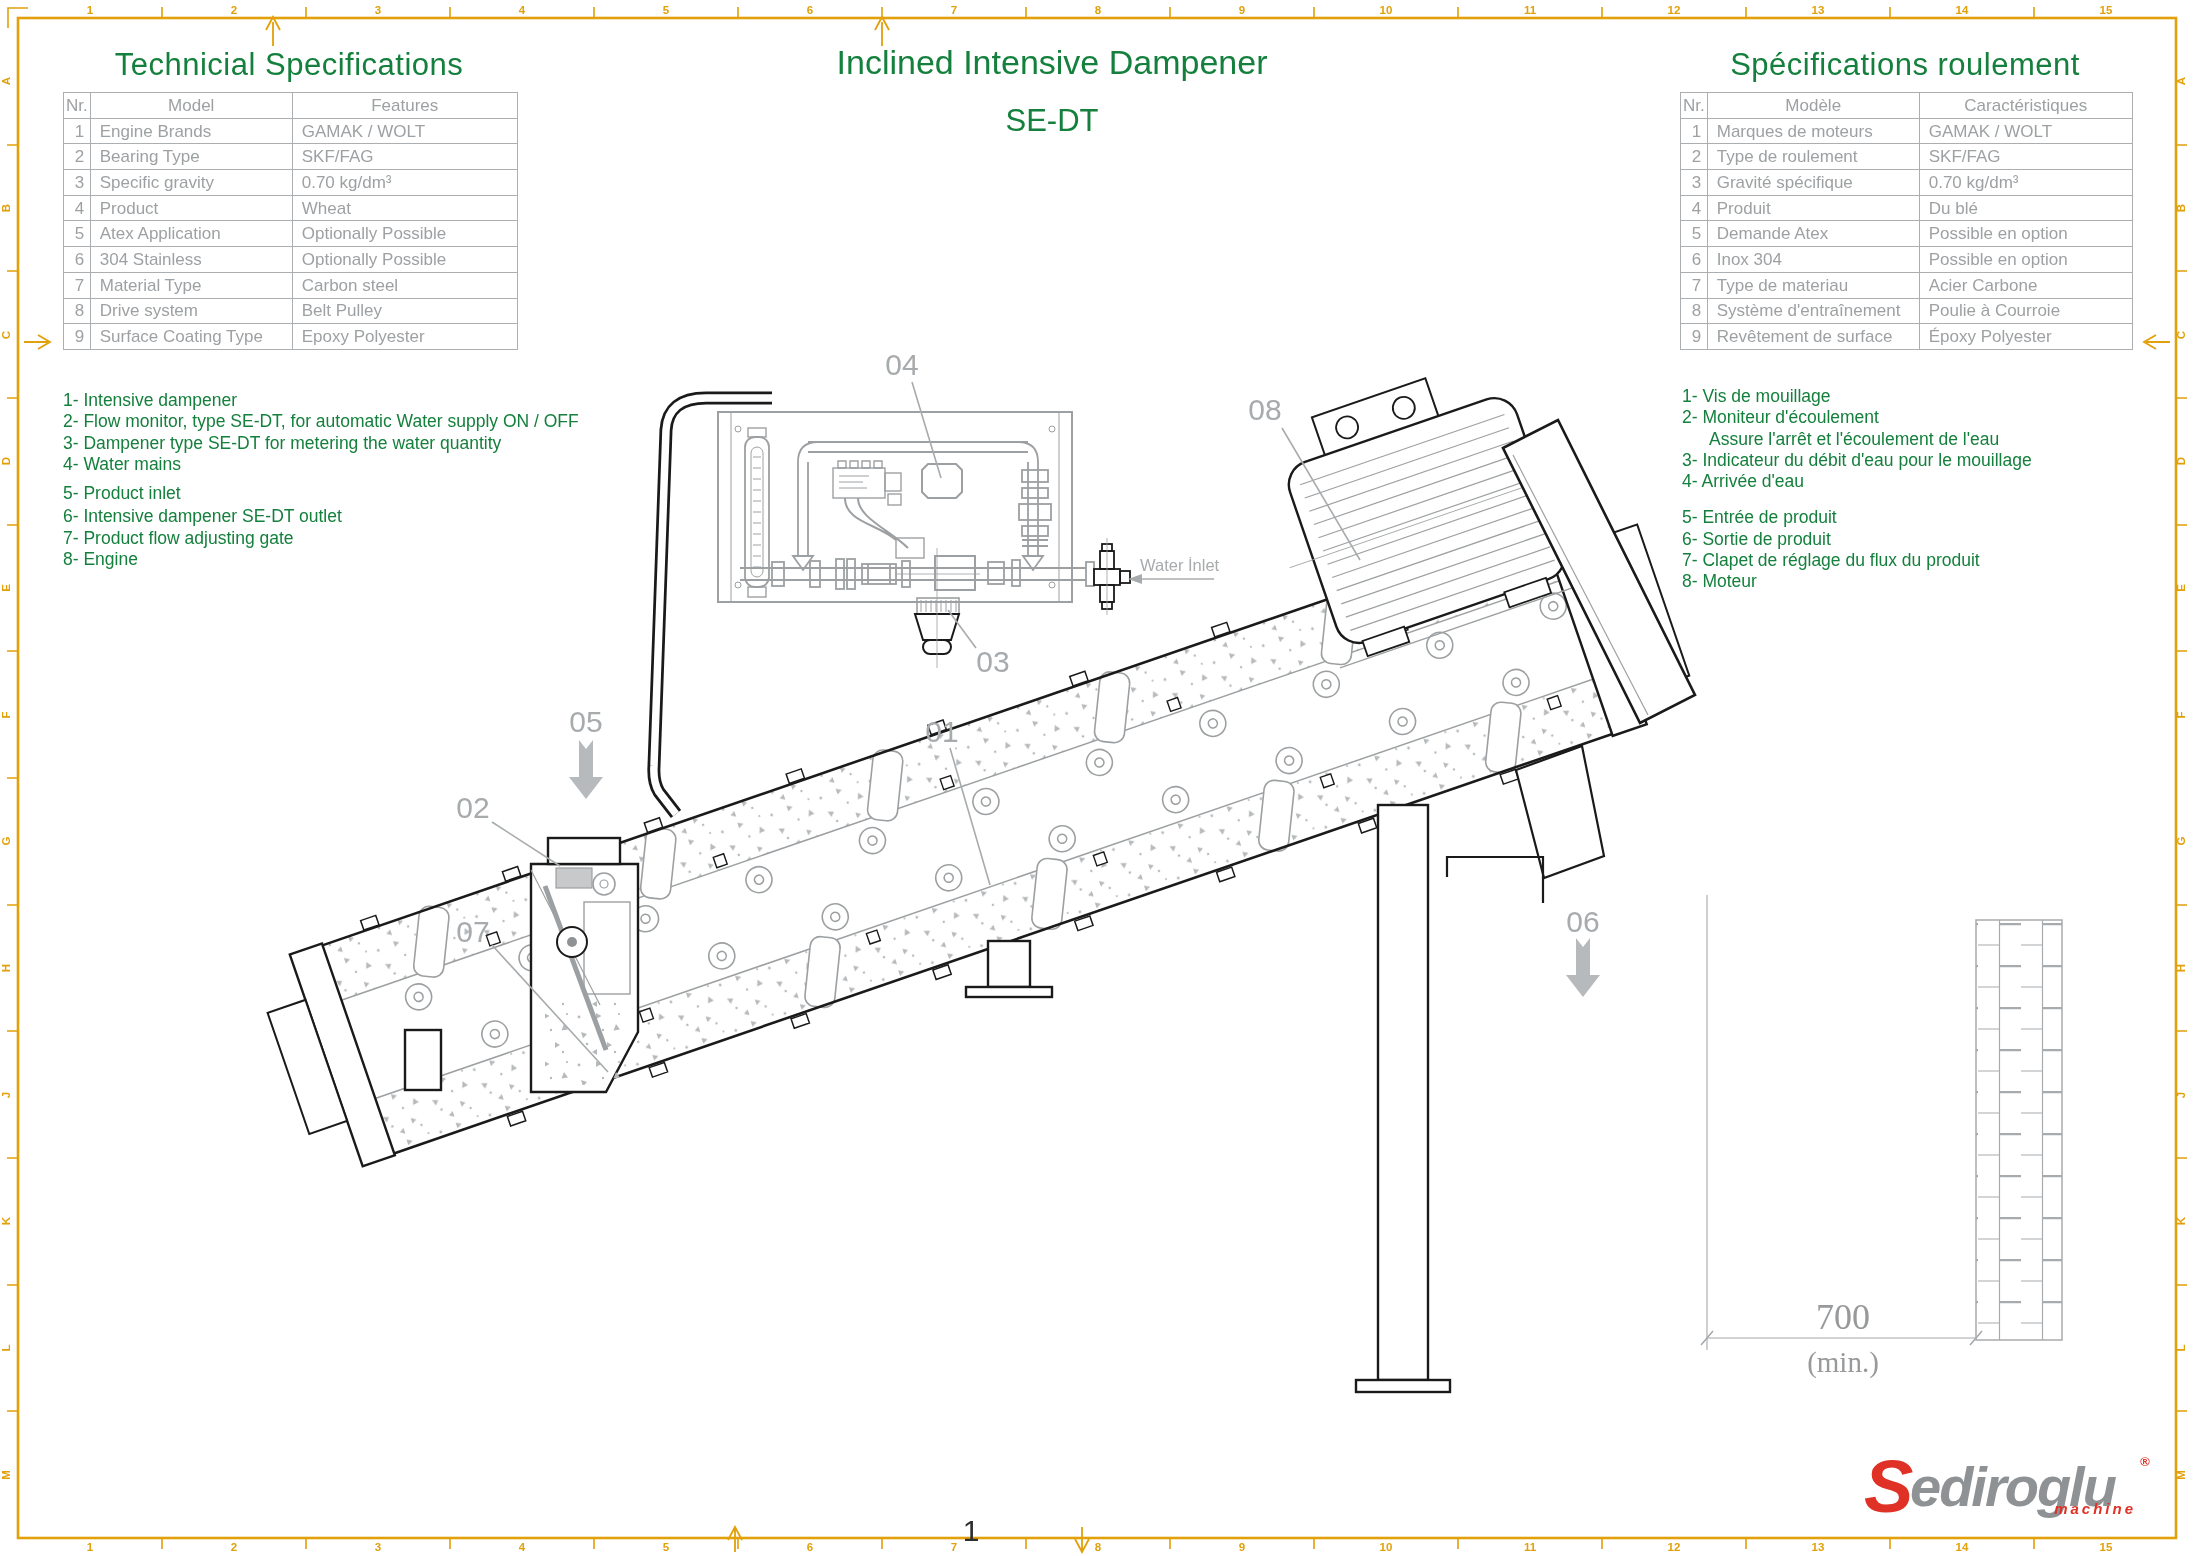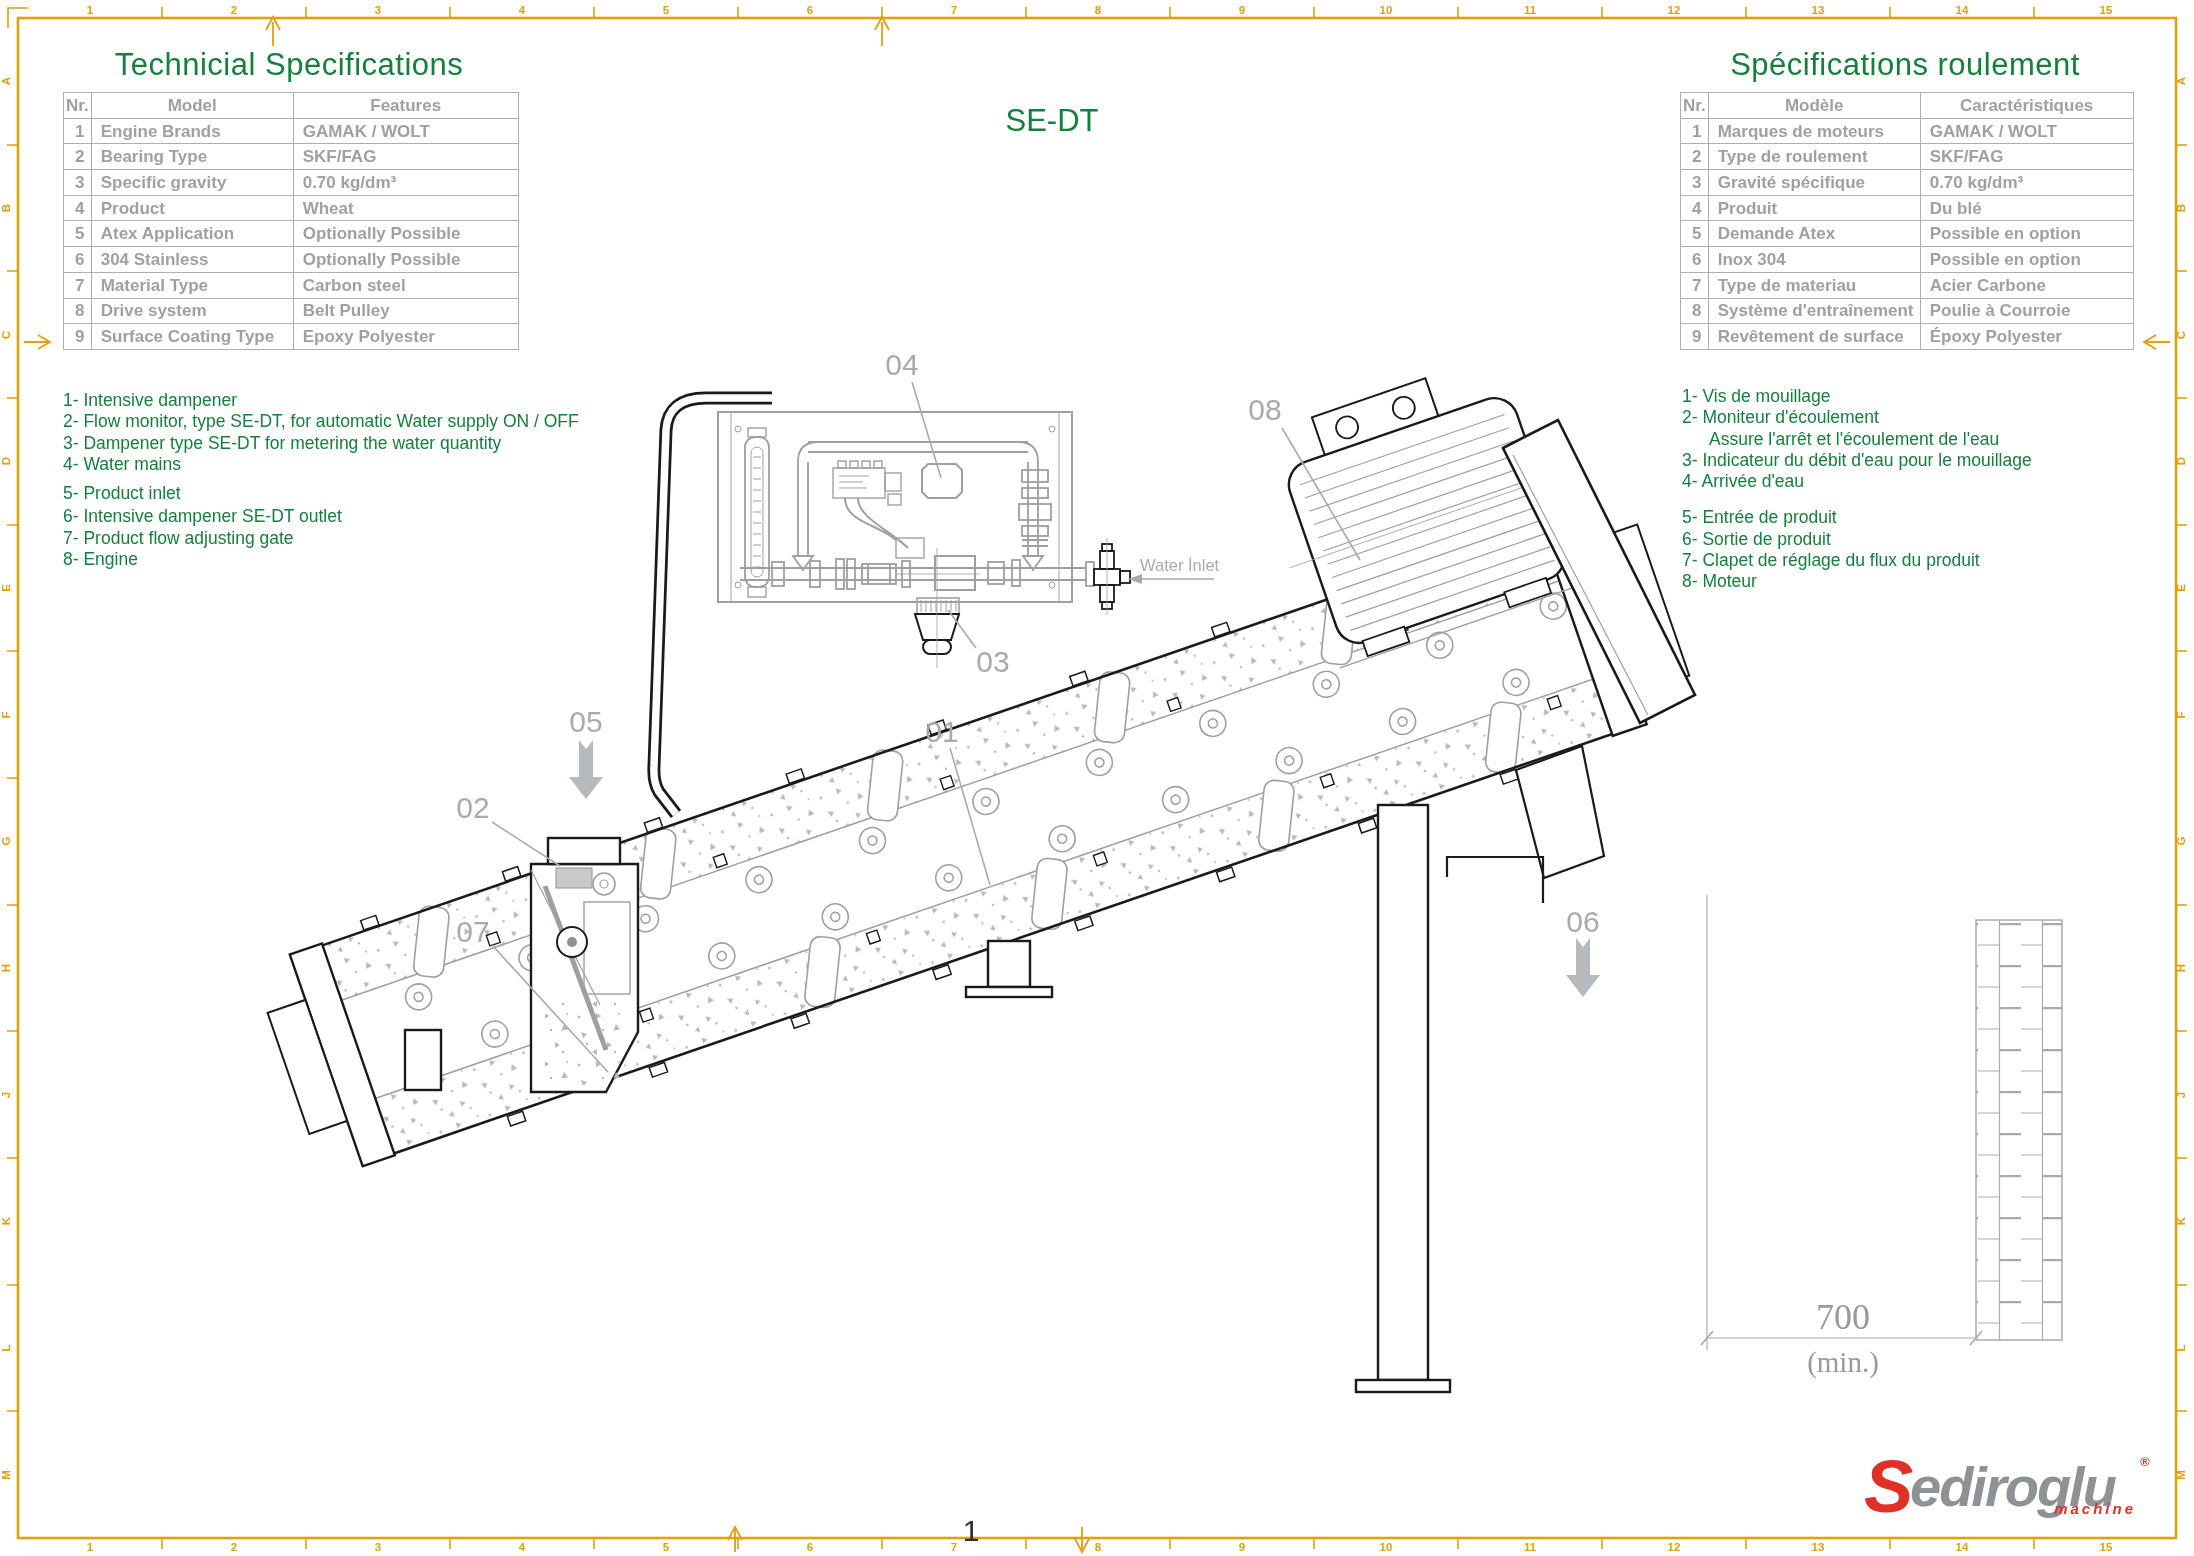--- a/index.html
+++ b/index.html
@@ -3,21 +3,21 @@
 <meta charset="utf-8">
 <style>
   html,body{margin:0;padding:0;background:#e8e8e8}
   .page{position:relative;width:2194px;height:1556px;background:#fff;font-family:"Liberation Sans",sans-serif;overflow:hidden}
   svg.sheet{position:absolute;left:0;top:0}
   .abs{position:absolute;color:#15803d;white-space:nowrap}
   .tbl-title{font-size:31px;transform:translateX(-50%);letter-spacing:.5px}
   .main-title{font-size:34px;transform:translateX(-50%)}
   .sub-title{font-size:31px;transform:translateX(-50%)}
   table.spec{border-collapse:collapse;table-layout:fixed;color:#9EA1A3;font-size:17px}
-  table.spec th,table.spec td{border:1.5px solid #ACAFB1;height:24.7px;line-height:1;padding:0 4px 0 9px;font-weight:bold;white-space:nowrap;overflow:hidden;vertical-align:middle}
+  table.spec th,table.spec td{border:1.5px solid #ACAFB1;height:24.7px;line-height:1;padding:0 4px 0 9px;font-weight:normal;white-space:nowrap;overflow:hidden;vertical-align:middle}
   table.spec th{text-align:center;padding:0 2px}
   td.nr{text-align:center;padding:0}
   .notes{font-size:17.5px;line-height:21.3px}
   .notes .indent{margin-left:27px}
 </style>
 </head>
 <body>
 
 <div class="page">
 
@@ -345,20 +345,21 @@
   <g font-style="italic" font-weight="bold">
     <text x="1864" y="1512" font-size="74" fill="#E03127">S</text>
     <text x="1910" y="1506" font-size="56" letter-spacing="-2" fill="#8F9294">ediroglu</text>
     <text x="2136" y="1514" font-size="15" letter-spacing="3" fill="#E03127" text-anchor="end">machine</text>
     <text x="2140" y="1466" font-size="13" fill="#E03127">®</text>
   </g>
 </svg>
 
   <div class="abs tbl-title" style="left:289px;top:47px">Technicial Specifications</div>
   <div class="abs tbl-title" style="left:1905px;top:47px">Spécifications roulement</div>
+  <div class="abs main-title" style="left:1052px;top:43px">Inclined Intensive Dampener</div>
   <div class="abs sub-title" style="left:1052px;top:103px">SE-DT</div>
 
   <table class="spec abs" style="left:63px;top:92px">
     <colgroup>
         <col style="width:25px">
         <col style="width:202px">
         <col style="width:225px">
       </colgroup>
     <thead>
         <tr>

